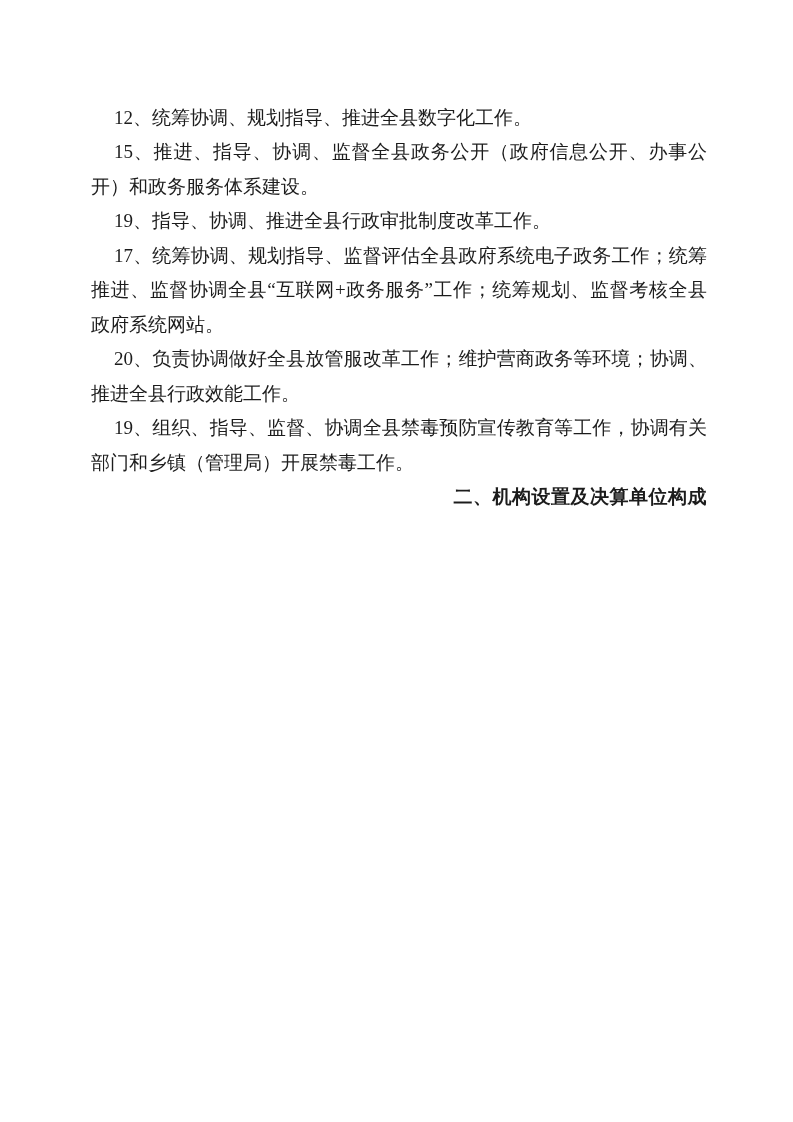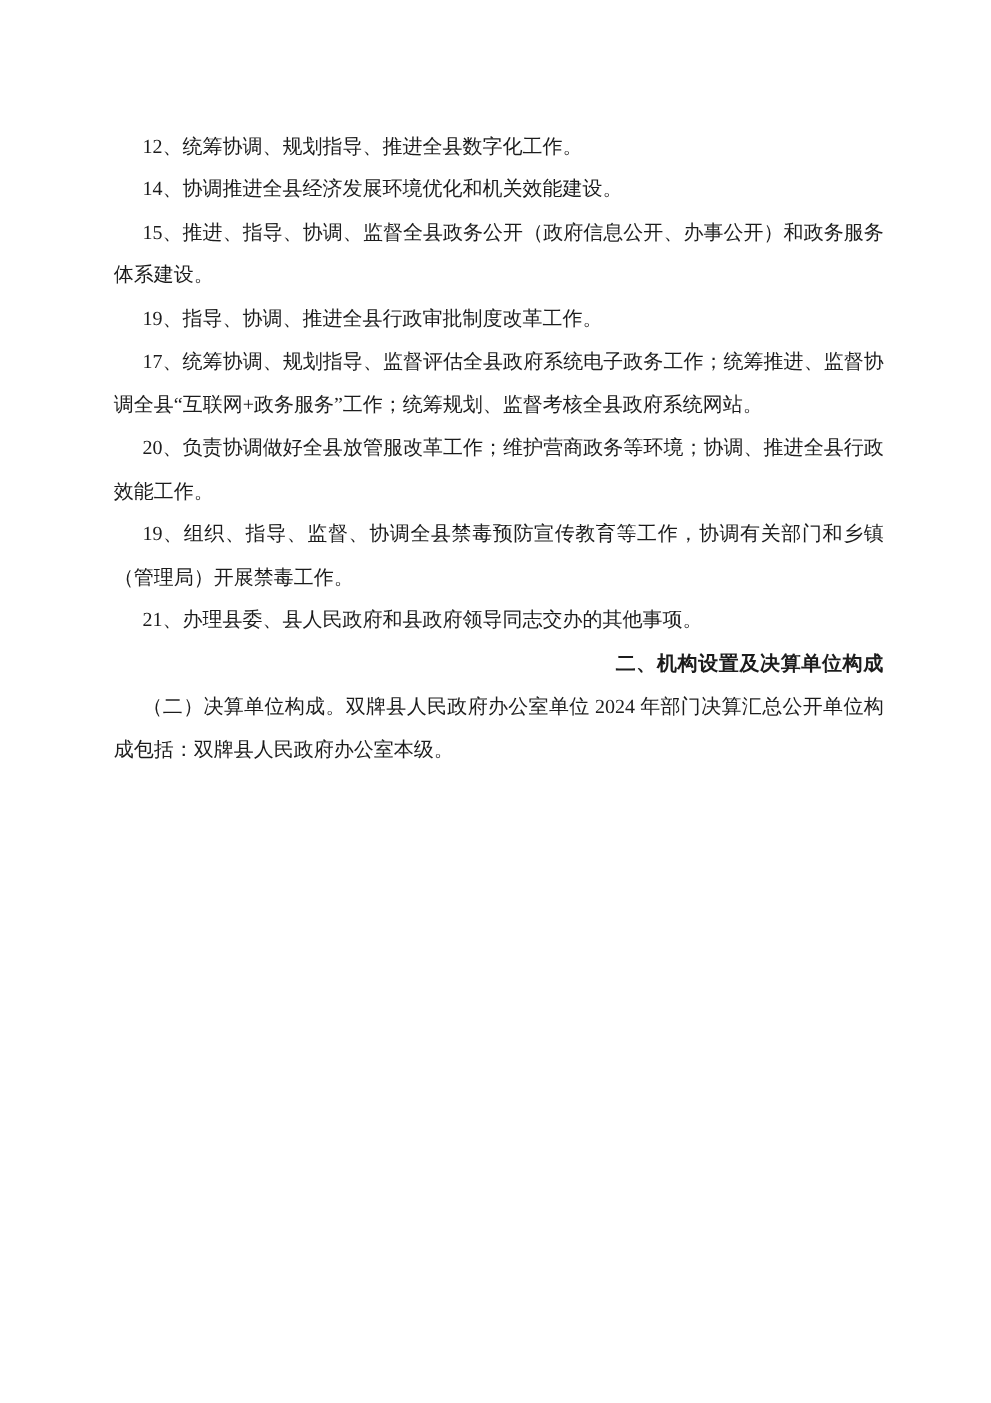--- a/index.html
+++ b/index.html
@@ -19,21 +19,21 @@
   .doc-body {
     position: absolute;
     top: 101px;
     left: 91px;
     width: 616px;
   }
   .doc-body p {
     margin: 0;
     padding: 0;
     color: #1c1c1c;
-    font-size: 16px;
+    font-size: 19px;
     line-height: 34.47px;
     text-align: justify;
     text-justify: inter-ideograph;
     text-indent: 23px;
     word-break: break-all;
     font-family: "Liberation Serif", "DejaVu Serif", serif;
   }
   .doc-body p.heading {
     font-family: "Liberation Sans", "DejaVu Sans", sans-serif;
     font-weight: bold;
@@ -41,23 +41,20 @@
     letter-spacing: 0.5px;
   }
 </style>
 </head>
 <body>
 
 <div class="page">
   <div class="doc-body">
 
   <p class="body">12、统筹协调、规划指导、推进全县数字化工作。</p>
-      <p class="body">14、协调推进全县经济发展环境优化和机关效能建设。</p>
       <p class="body">15、推进、指导、协调、监督全县政务公开（政府信息公开、办事公开）和政务服务体系建设。</p>
       <p class="body">19、指导、协调、推进全县行政审批制度改革工作。</p>
       <p class="body">17、统筹协调、规划指导、监督评估全县政府系统电子政务工作；统筹推进、监督协调全县“互联网+政务服务”工作；统筹规划、监督考核全县政府系统网站。</p>
       <p class="body">20、负责协调做好全县放管服改革工作；维护营商政务等环境；协调、推进全县行政效能工作。</p>
       <p class="body">19、组织、指导、监督、协调全县禁毒预防宣传教育等工作，协调有关部门和乡镇（管理局）开展禁毒工作。</p>
-      <p class="body">21、办理县委、县人民政府和县政府领导同志交办的其他事项。</p>
       <p class="heading">二、机构设置及决算单位构成</p>
-      <p class="body">（二）决算单位构成。双牌县人民政府办公室单位 2024 年部门决算汇总公开单位构成包括：双牌县人民政府办公室本级。</p>
     </div>
 </div>
 
 </body></html>

